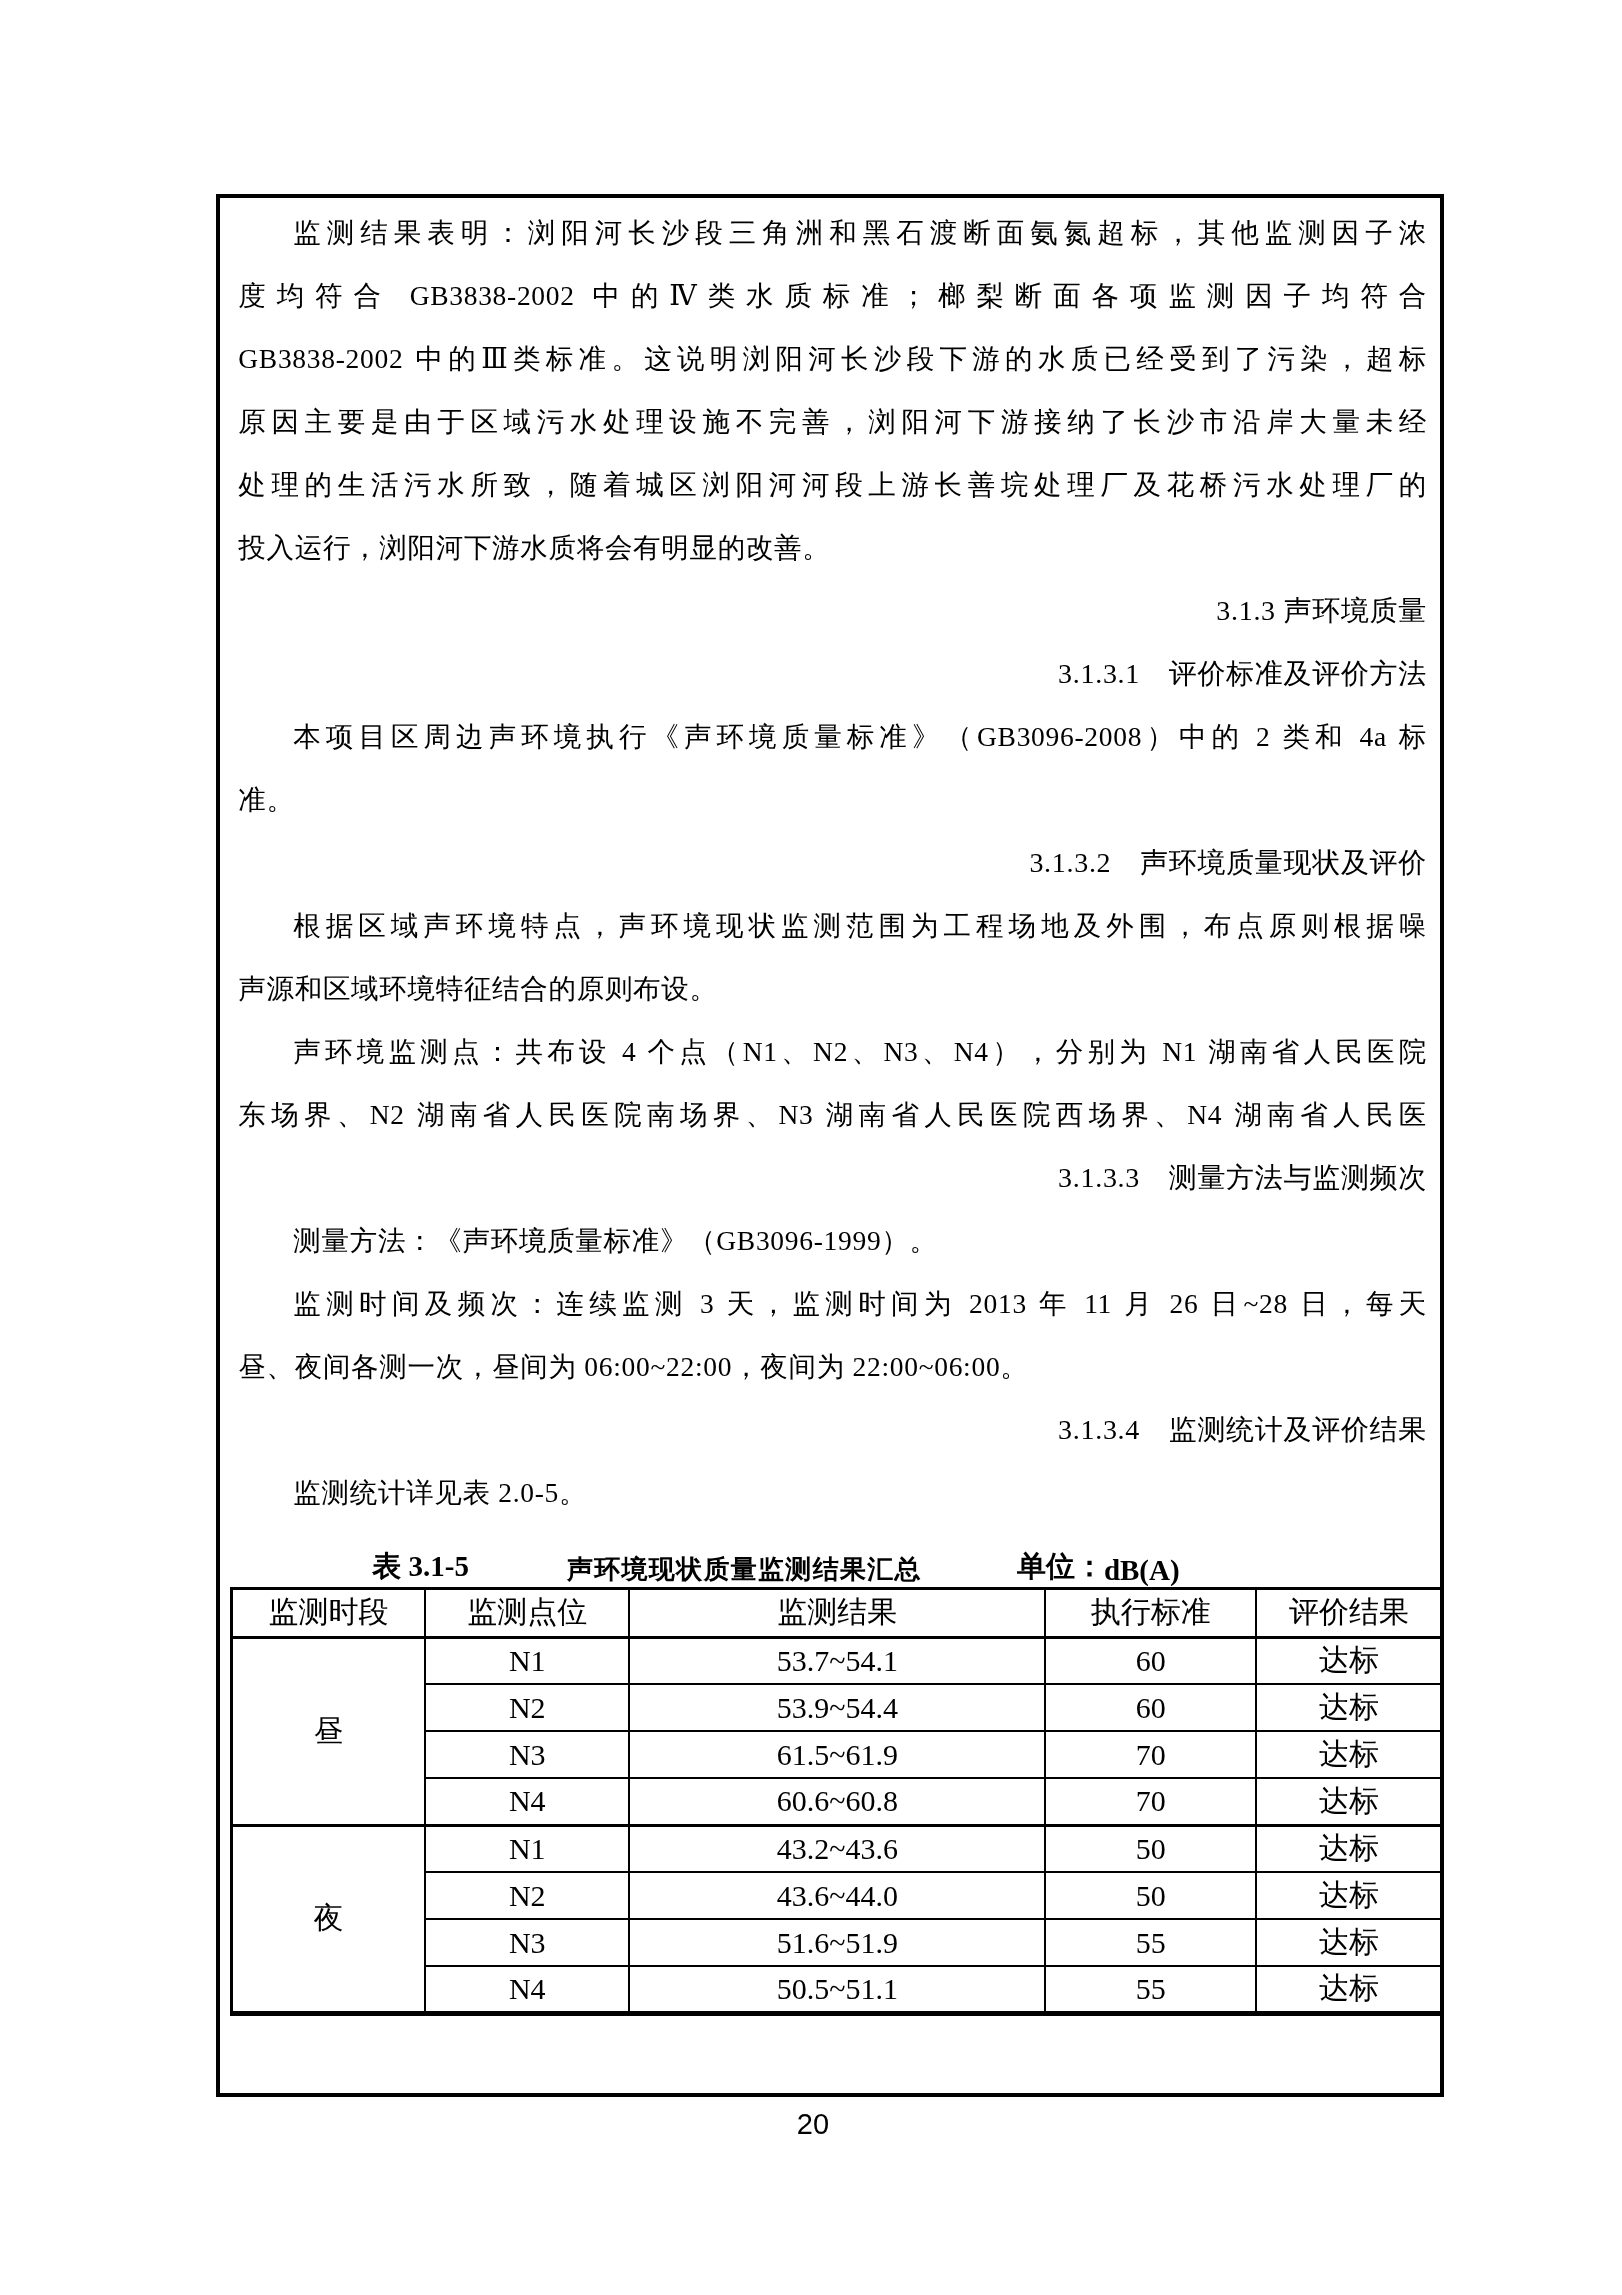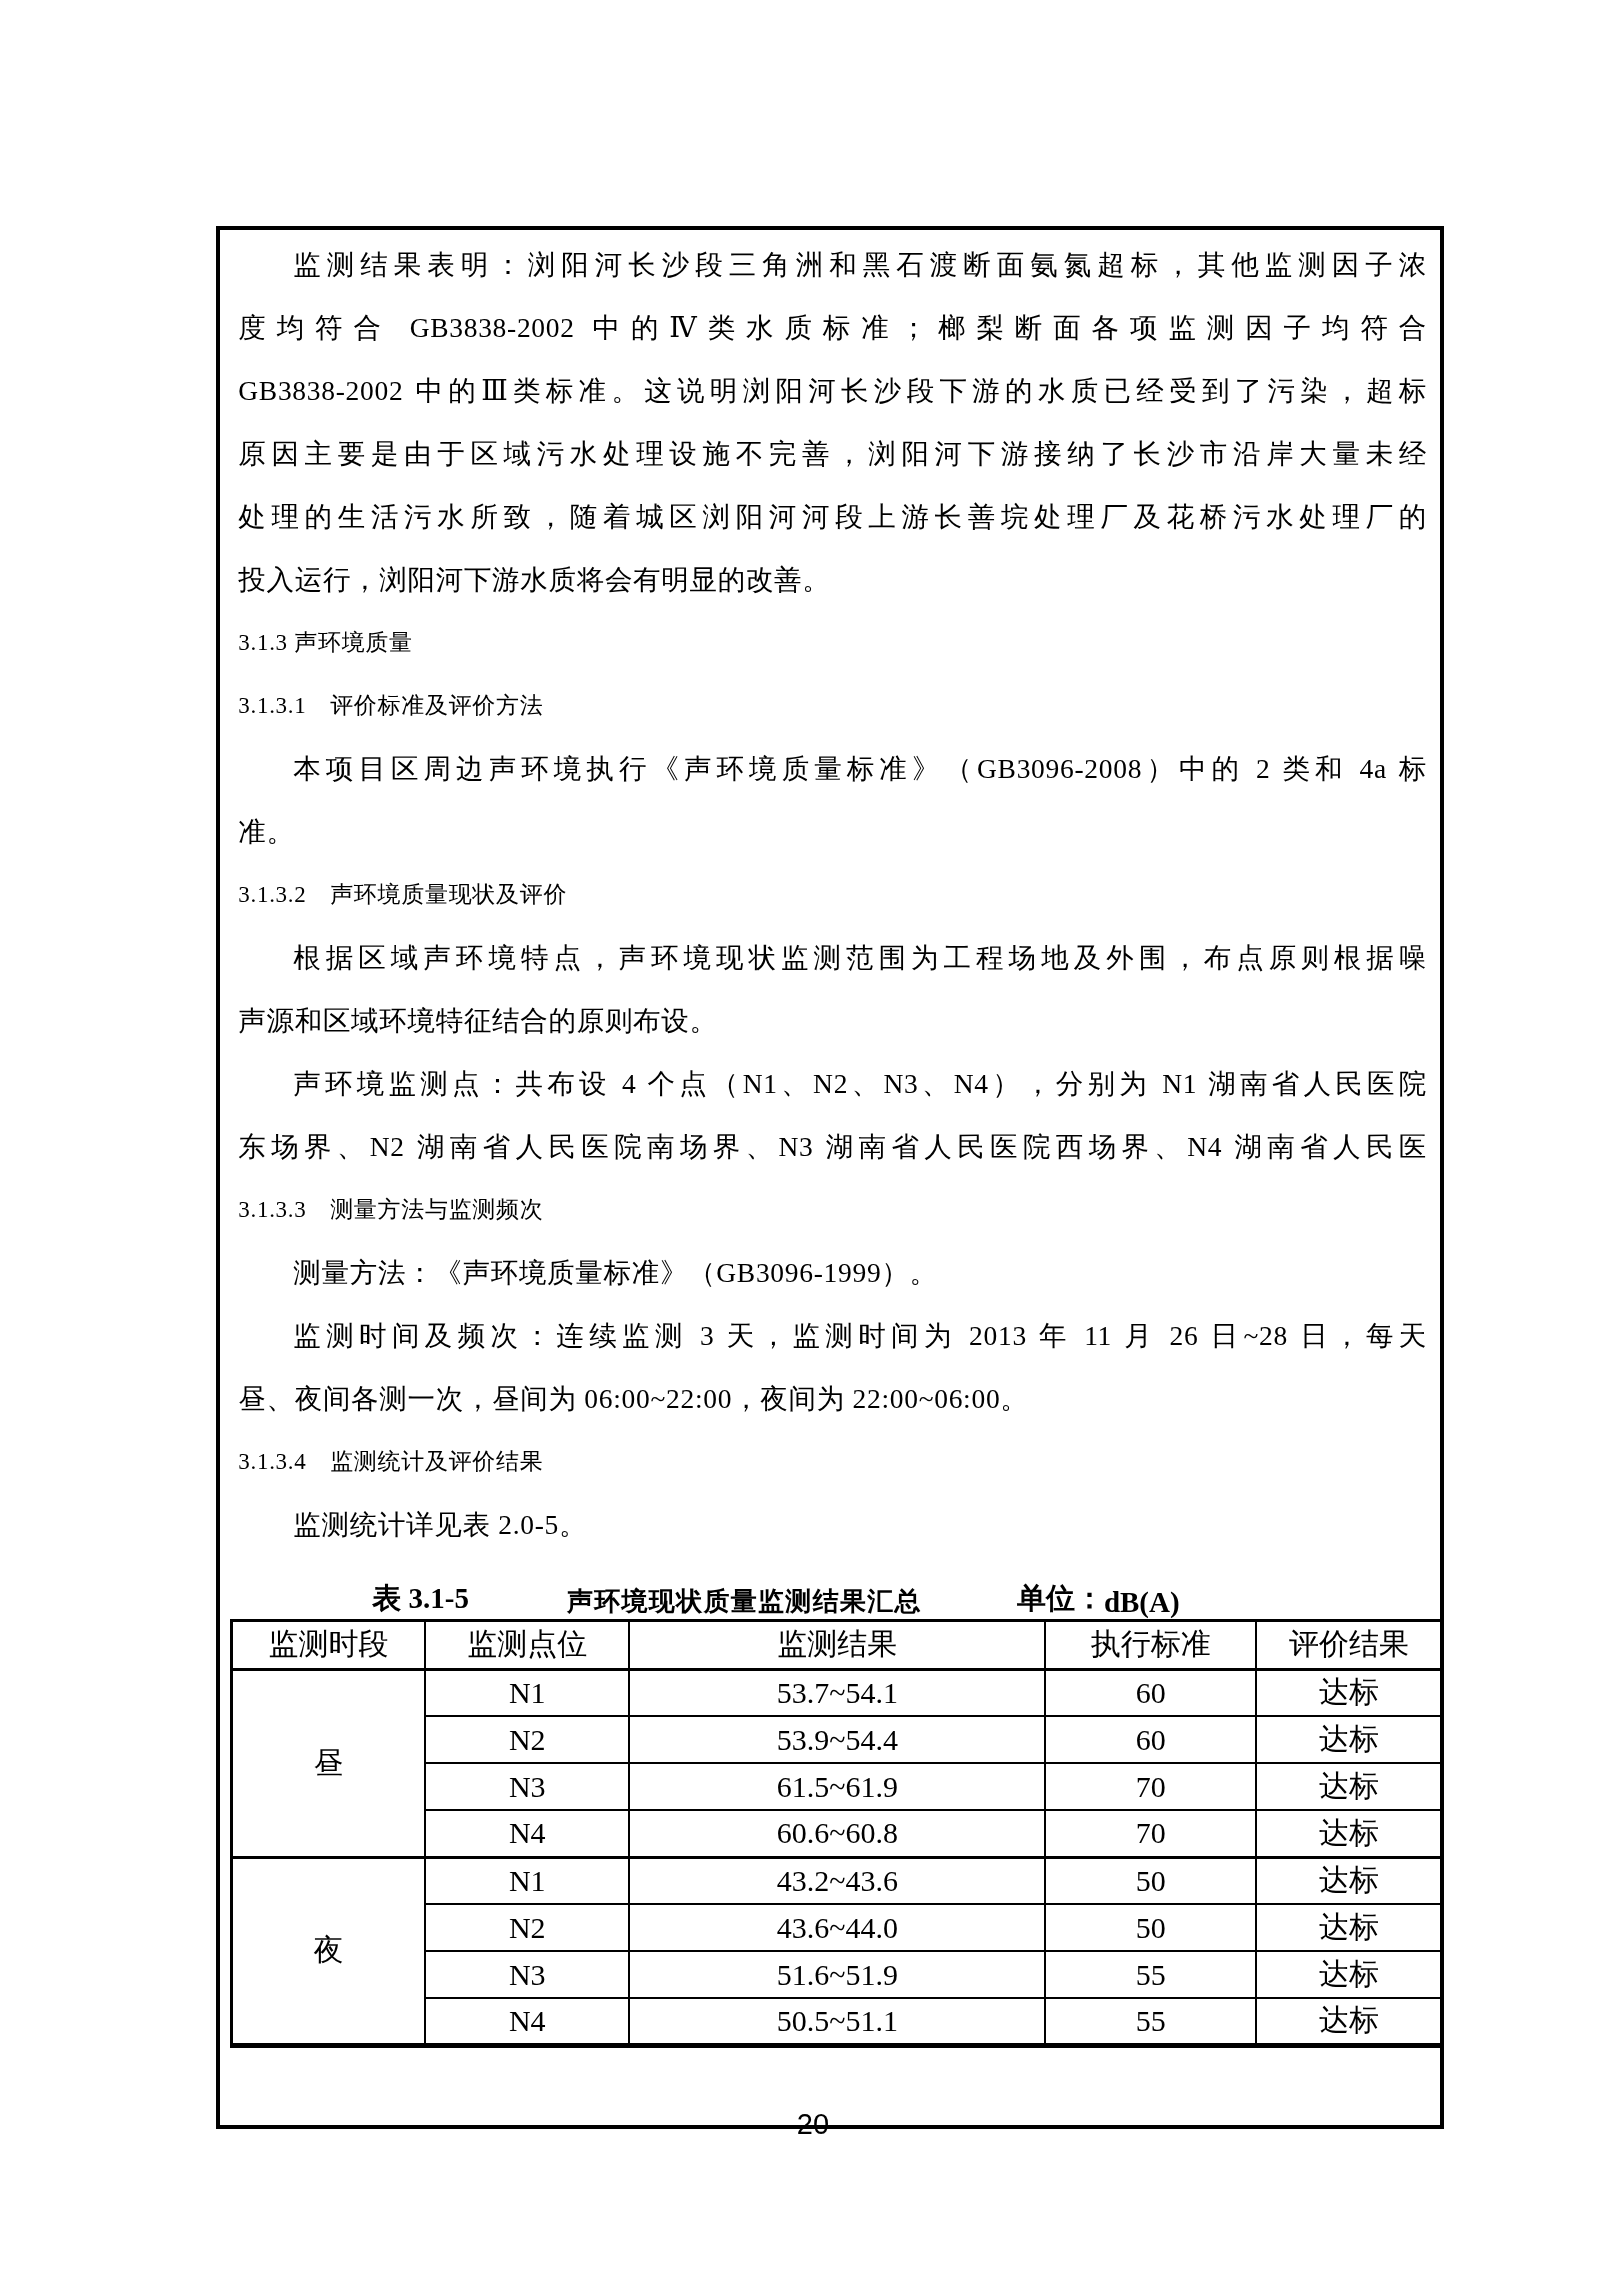--- a/index.html
+++ b/index.html
@@ -20,37 +20,36 @@
   }
   .content-box {
     position: absolute;
     left: 216px;
     top: 194px;
     width: 1228px;
     height: 1903px;
     border: 4.6px solid #000000;
     box-sizing: border-box;
     padding: 2.6px 13px 0 18.3px;
-    margin-top: 32px;
   }
   .line {
     height: 63px;
     line-height: 63px;
     font-size: 27.5px;
     letter-spacing: 0.7px;
     white-space: pre-wrap;
     overflow: hidden;
   }
   .indent { text-indent: 55px; }
   .justify {
     text-align: justify;
     text-align-last: justify;
     text-justify: inter-character;
   }
-  .heading { font-size: 23px; }
+  .heading { font-size: 28px; text-align: right; }
   .table-caption {
     height: 63px;
     display: flex;
     align-items: flex-end;
     padding-left: 134px;
     font-weight: bold;
   }
   .cap-label {
     font-size: 29px;
     font-family: "Liberation Serif", "DejaVu Serif", serif;

